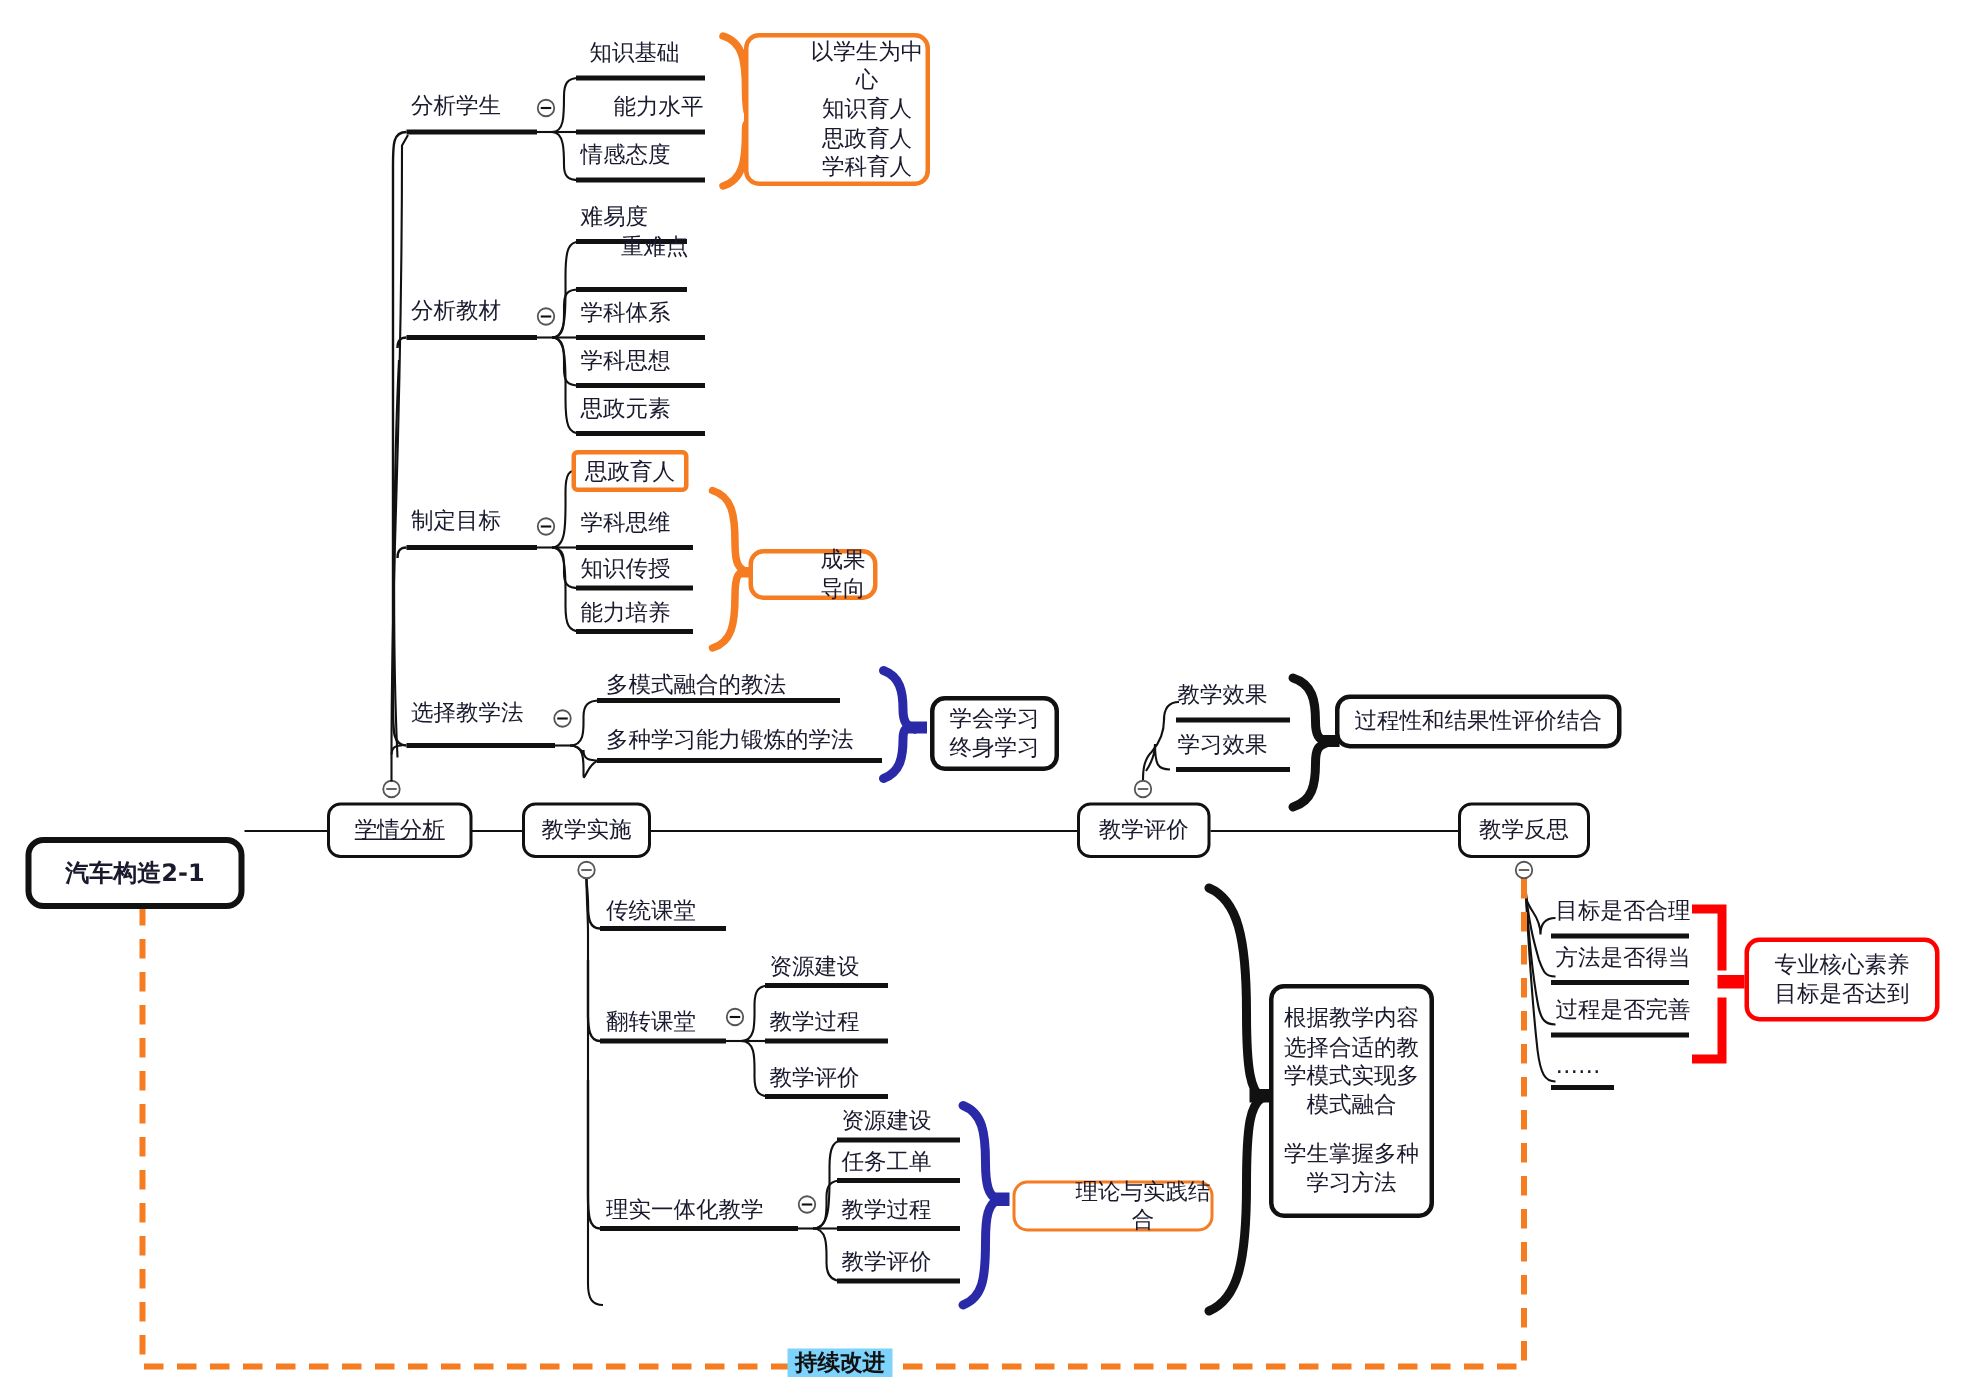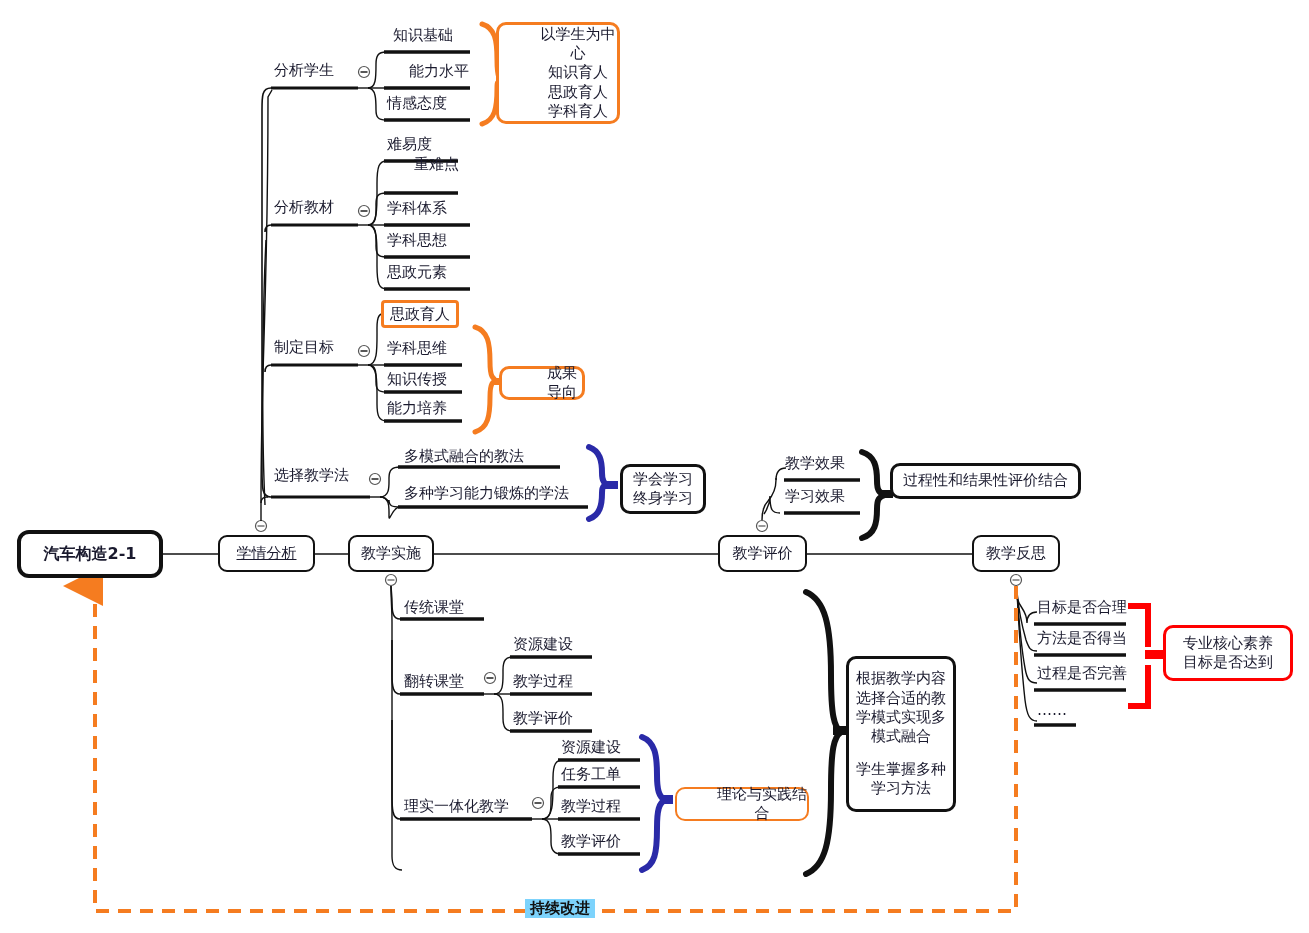--- a/index.html
+++ b/index.html
@@ -3,21 +3,21 @@
 <meta charset="utf-8">
 <style>
   html,body{margin:0;padding:0;background:#ffffff;}
   body{font-family:"DejaVu Sans","Liberation Sans",sans-serif;}
   #stage{position:relative;width:1309px;height:933px;background:#fff;overflow:hidden;}
   #svglayer{position:absolute;left:0;top:0;width:1309px;height:933px;}
   .lbl{position:absolute;white-space:nowrap;color:#1a1a2e;font-size:15px;line-height:1;}
   .node-box{position:absolute;display:flex;align-items:center;justify-content:center;
     border:2.5px solid #111;border-radius:9px;background:#fff;color:#1a1a2e;
     font-size:15px;white-space:nowrap;box-sizing:border-box;}
-  .node-box.root{border-width:4px;border-radius:12px;font-weight:bold;font-size:16px;}
+  .node-box.root{border-width:4px;border-radius:12px;font-weight:bold;font-size:16px;margin-top:28px;}
   .callout{position:absolute;display:flex;align-items:center;justify-content:center;
     text-align:center;border:3px solid #111;border-radius:10px;background:#fff;
     color:#1a1a2e;font-size:15px;line-height:1.28;box-sizing:border-box;}
   .callout.orange{border-color:#F57C20;padding-left:40px;}
   .callout.red{border-color:#FF0000;border-width:3.5px;}
   .callout.thin{border-width:2.5px;}
   .hl-orange{position:absolute;display:flex;align-items:center;justify-content:center;
     border:3px solid #F57C20;border-radius:4px;background:#fff;color:#1a1a2e;
     font-size:15px;box-sizing:border-box;}
   .ribbon{position:absolute;background:#7dd3fc;padding:0 5px;font-size:15px;font-weight:bold;color:#111;}

